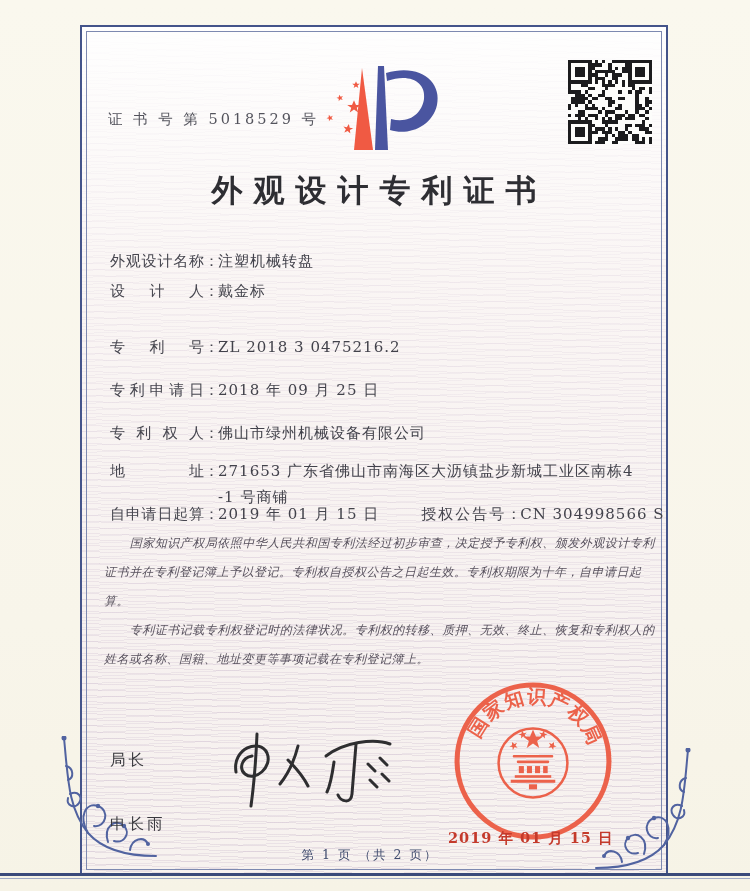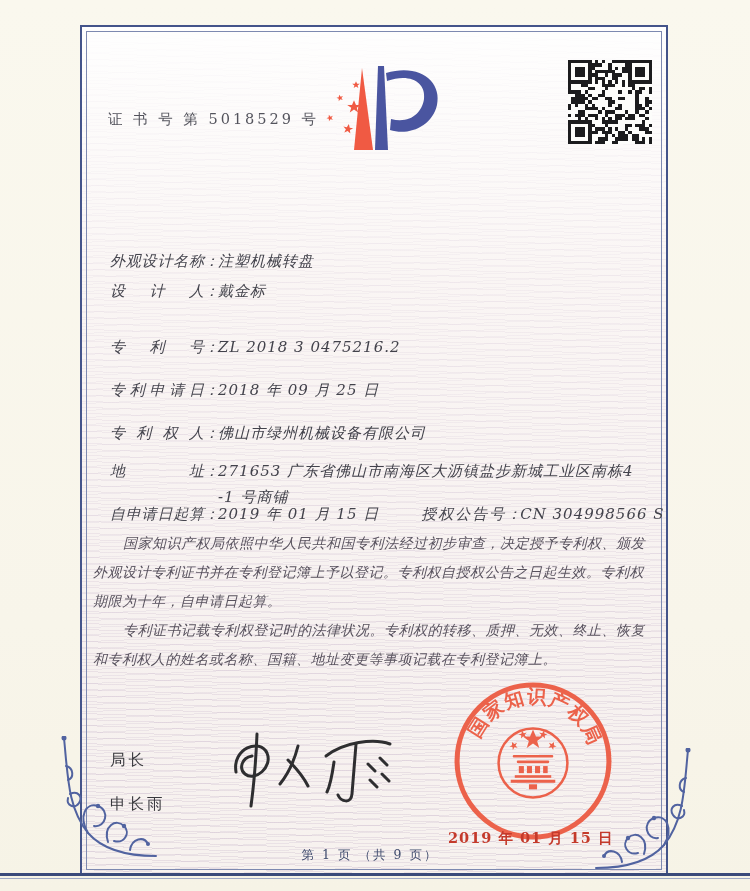--- a/index.html
+++ b/index.html
@@ -44,39 +44,39 @@
   .qr b.d{background:#1c1c1e;}
 
   .title{
     position:absolute;left:80px;right:82px;top:170px;
     text-align:center;font-size:31px;font-weight:700;color:#2e2e33;
     letter-spacing:11px;text-indent:11px;
   }
 
   .field{
     position:absolute;left:110px;font-size:15px;color:#46464f;
-    letter-spacing:1px;white-space:nowrap;font-style:italic;
+    letter-spacing:1px;white-space:nowrap;
   }
   .flabel{
     display:inline-block;width:94px;vertical-align:top;
     text-align:justify;text-align-last:justify;letter-spacing:0;
   }
   .fcolon{display:inline-block;width:14px;}
   .fvalue{display:inline-block;vertical-align:top;color:#42424b;}
   .addr-l2{display:block;margin-top:7px;}
   .grant2{margin-left:42px;}
 
   .paras{
-    position:absolute;left:93px;width:560px;top:529px;
-    font-size:14px;line-height:29px;color:#58525e;font-style:italic;
+    position:absolute;left:104px;width:560px;top:529px;
+    font-size:12px;line-height:29px;color:#58525e;font-style:italic;
   }
   .paras p{margin:0;text-indent:2.15em;letter-spacing:.5px;}
 
   .officer{position:absolute;left:110px;font-size:15.5px;color:#38383d;letter-spacing:3px;font-weight:400;}
-  .officer.t{top:750px;} .officer.n{top:794px;}
+  .officer.t{top:750px;} .officer.n{top:814px;}
 
   .signature{position:absolute;left:222px;top:728px;width:180px;height:84px;}
   .seal{position:absolute;left:452px;top:680px;width:162px;height:162px;opacity:.94;}
   .seal-date{
     position:absolute;left:448px;top:829px;width:180px;
     font-size:14.5px;font-weight:700;color:#c43a2b;letter-spacing:1px;white-space:nowrap;
   }
   .footer{
     position:absolute;left:0;right:10px;top:847px;text-align:center;
     font-size:12.5px;color:#3e4a6d;letter-spacing:2px;
@@ -766,20 +766,21 @@
       <b class=""></b>
       <b class=""></b>
       <b class=""></b>
       <b class="d"></b>
       <b class="d"></b>
       <b class="d"></b>
       <b class=""></b>
       <b class="d"></b>
     </div>
 
+  <div class="title">外观设计专利证书</div>
 
   <div class="field" style="top:252px">
     <span class="flabel">外观设计名称</span><span class="fcolon">：</span><span class="fvalue">注塑机械转盘</span>
   </div>
   <div class="field" style="top:282px">
     <span class="flabel">设计人</span><span class="fcolon">：</span><span class="fvalue">戴金标</span>
   </div>
   <div class="field" style="top:338px">
     <span class="flabel">专利号</span><span class="fcolon">：</span><span class="fvalue">ZL 2018 3 0475216.2</span>
   </div>
@@ -839,17 +840,17 @@
         <rect x="74" y="85" width="5" height="7"></rect>
       <rect x="82" y="85" width="5" height="7"></rect>
         <rect x="90" y="85" width="4.5" height="7"></rect>
       <rect x="62" y="94" width="36" height="2.6"></rect>
       <rect x="58" y="98.5" width="44" height="3"></rect>
       <rect x="76" y="103" width="8" height="5"></rect>
     </g>
   </svg>
   <div class="seal-date">2019 年 01 月 15 日</div>
 
-  <div class="footer">第 1 页 （共 9 页）</div>
+  <div class="footer">第 1 页 （共 2 页）</div>
 
   <div class="bottom-rule"></div>
   <div class="bottom-rule2"></div>
 </div>
 
 </body></html>

